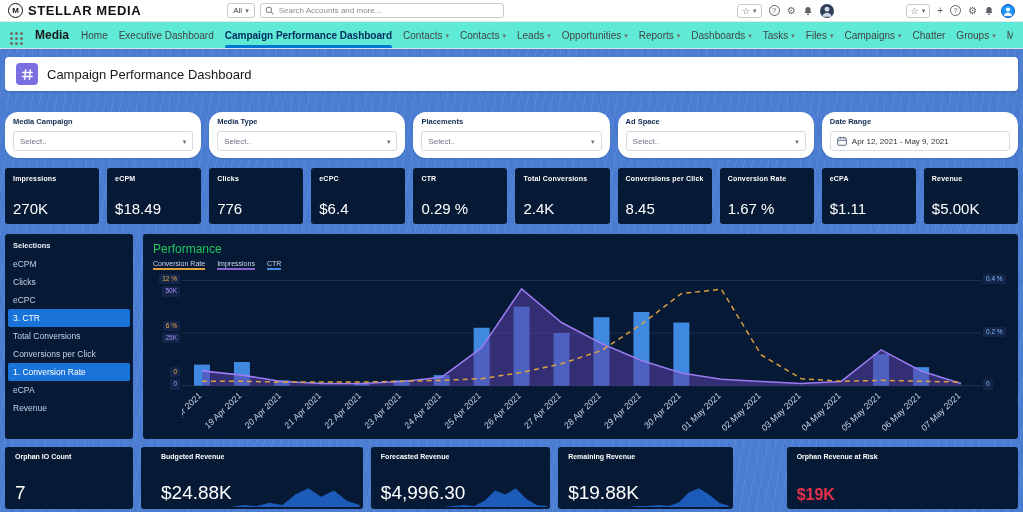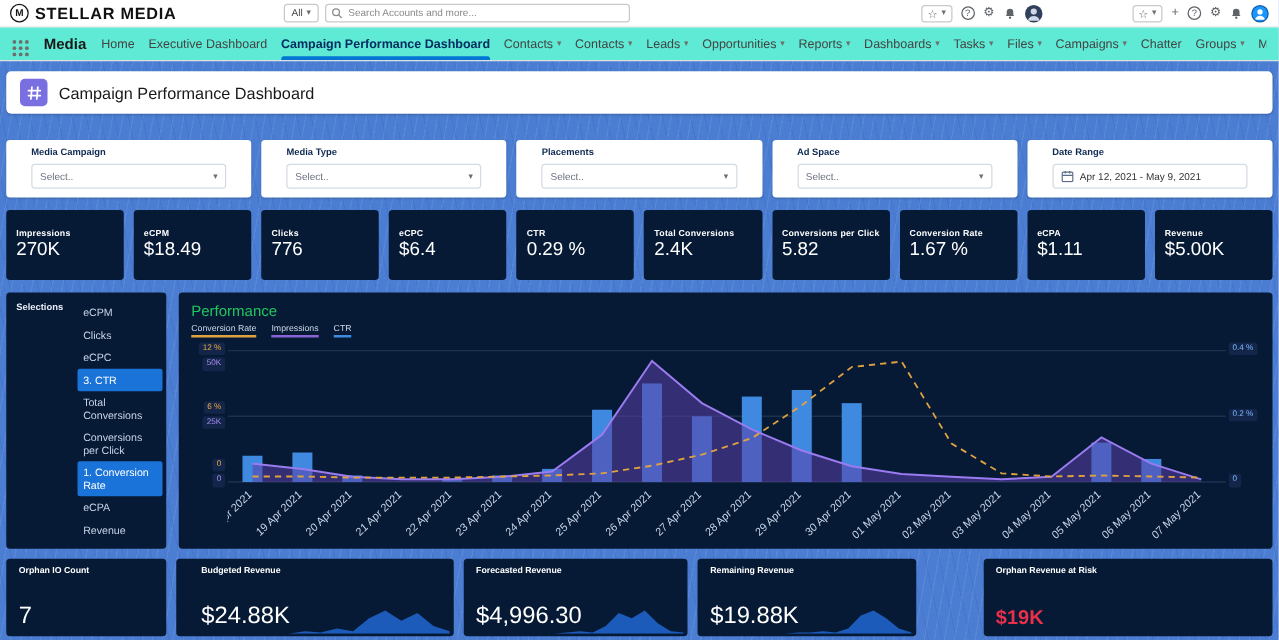--- a/index.html
+++ b/index.html
@@ -42,35 +42,35 @@
   
   .content{flex:1;padding:8px 5px 0;overflow:hidden;background-color:#4b7ed3;
     background-image:repeating-linear-gradient(100deg,rgba(255,255,255,.07) 0 1px,rgba(255,255,255,0) 1px 8px),
                      repeating-linear-gradient(78deg,rgba(25,55,135,.10) 0 1px,rgba(0,0,0,0) 1px 11px)}
 
   .page-header{background:#fff;border-radius:4px;height:34px;display:flex;align-items:center;gap:9px;padding:0 11px;box-shadow:0 1px 2px rgba(0,0,0,.2)}
   .page-icon{width:22px;height:22px;border-radius:4px;background:#7a6fe0;display:flex;align-items:center;justify-content:center;flex:none}
   .page-title{font-size:13px;font-weight:normal;color:#181818}
 
   .filters{display:flex;gap:8px;margin-top:21px}
-  .filter-card{flex:1;background:#fff;border-radius:3px;padding:5px 20px;height:46px;box-shadow:0 1px 2px rgba(0,0,0,.15)}
+  .filter-card{flex:1;background:#fff;border-radius:13px;padding:5px 8px;height:46px;box-shadow:0 1px 2px rgba(0,0,0,.15)}
   .filter-label{font-size:7.5px;font-weight:bold;color:#0f2a52;margin-bottom:5px}
   .filter-select{height:20px;border:1px solid #d5dbe4;border-radius:3px;display:flex;align-items:center;justify-content:space-between;padding:0 6px;background:#fff;cursor:pointer}
   .filter-select .fval{font-size:8px;color:#6b7280}
   .filter-select.date{justify-content:flex-start;gap:5px}
   .filter-select .dateval{color:#333}
   .cal{display:flex;align-items:center}
 
   .kpis{display:flex;gap:8px;margin-top:10px}
-  .kpi{flex:1;background:#061a35;border-radius:3px;height:56px;padding:7px 8px;display:flex;flex-direction:column;justify-content:center;overflow:hidden}
+  .kpi{flex:1;background:#061a35;border-radius:3px;height:56px;padding:7px 8px;display:flex;flex-direction:column;justify-content:space-between;overflow:hidden}
   .kpi-label{font-size:7px;font-weight:bold;color:#fff;letter-spacing:.2px;white-space:nowrap}
   .kpi-value{font-size:15px;color:#fff}
 
   .middle{display:flex;gap:10px;margin-top:10px;height:205px}
-  .selections{width:128px;flex:none;background:#061a35;border-radius:3px;padding:7px 0 4px;display:flex;flex-direction:row}
+  .selections{width:128px;flex:none;background:#061a35;border-radius:3px;padding:7px 0 4px;display:flex;flex-direction:column}
   .sel-title{font-size:7.5px;font-weight:bold;color:#e8eef8;padding:0 8px;margin-bottom:5px}
   .sel-list{flex:1;display:flex;flex-direction:column}
   .sel-item{font-size:8.5px;color:#c7d2e6;padding:4px 8px;cursor:pointer}
   .sel-item.selected{background:#1a73d9;color:#fff;border-radius:2px;margin:0 3px;padding:4px 5px}
 
   .chart-card{flex:1;background:#061a35;border-radius:3px;padding:8px 10px 4px;display:flex;flex-direction:column;overflow:hidden}
   .chart-title{font-size:12px;color:#22c55e}
   .legend{display:flex;gap:12px;margin-top:4px}
   .legend-item{font-size:7px;color:#cfd9ea;border-bottom:2px solid #888;padding-bottom:1px;cursor:pointer}
   .chart-body{flex:1;display:flex;margin-top:4px;min-height:0}
@@ -305,21 +305,21 @@
         <div class="kpi">
           <div class="kpi-label">CTR</div>
           <div class="kpi-value">0.29 %</div>
         </div>
         <div class="kpi">
           <div class="kpi-label">Total Conversions</div>
           <div class="kpi-value">2.4K</div>
         </div>
         <div class="kpi">
           <div class="kpi-label">Conversions per Click</div>
-          <div class="kpi-value">5.82</div>
+          <div class="kpi-value">8.45</div>
         </div>
         <div class="kpi">
           <div class="kpi-label">Conversion Rate</div>
           <div class="kpi-value">1.67 %</div>
         </div>
         <div class="kpi">
           <div class="kpi-label">eCPA</div>
           <div class="kpi-value">$1.11</div>
         </div>
         <div class="kpi">

